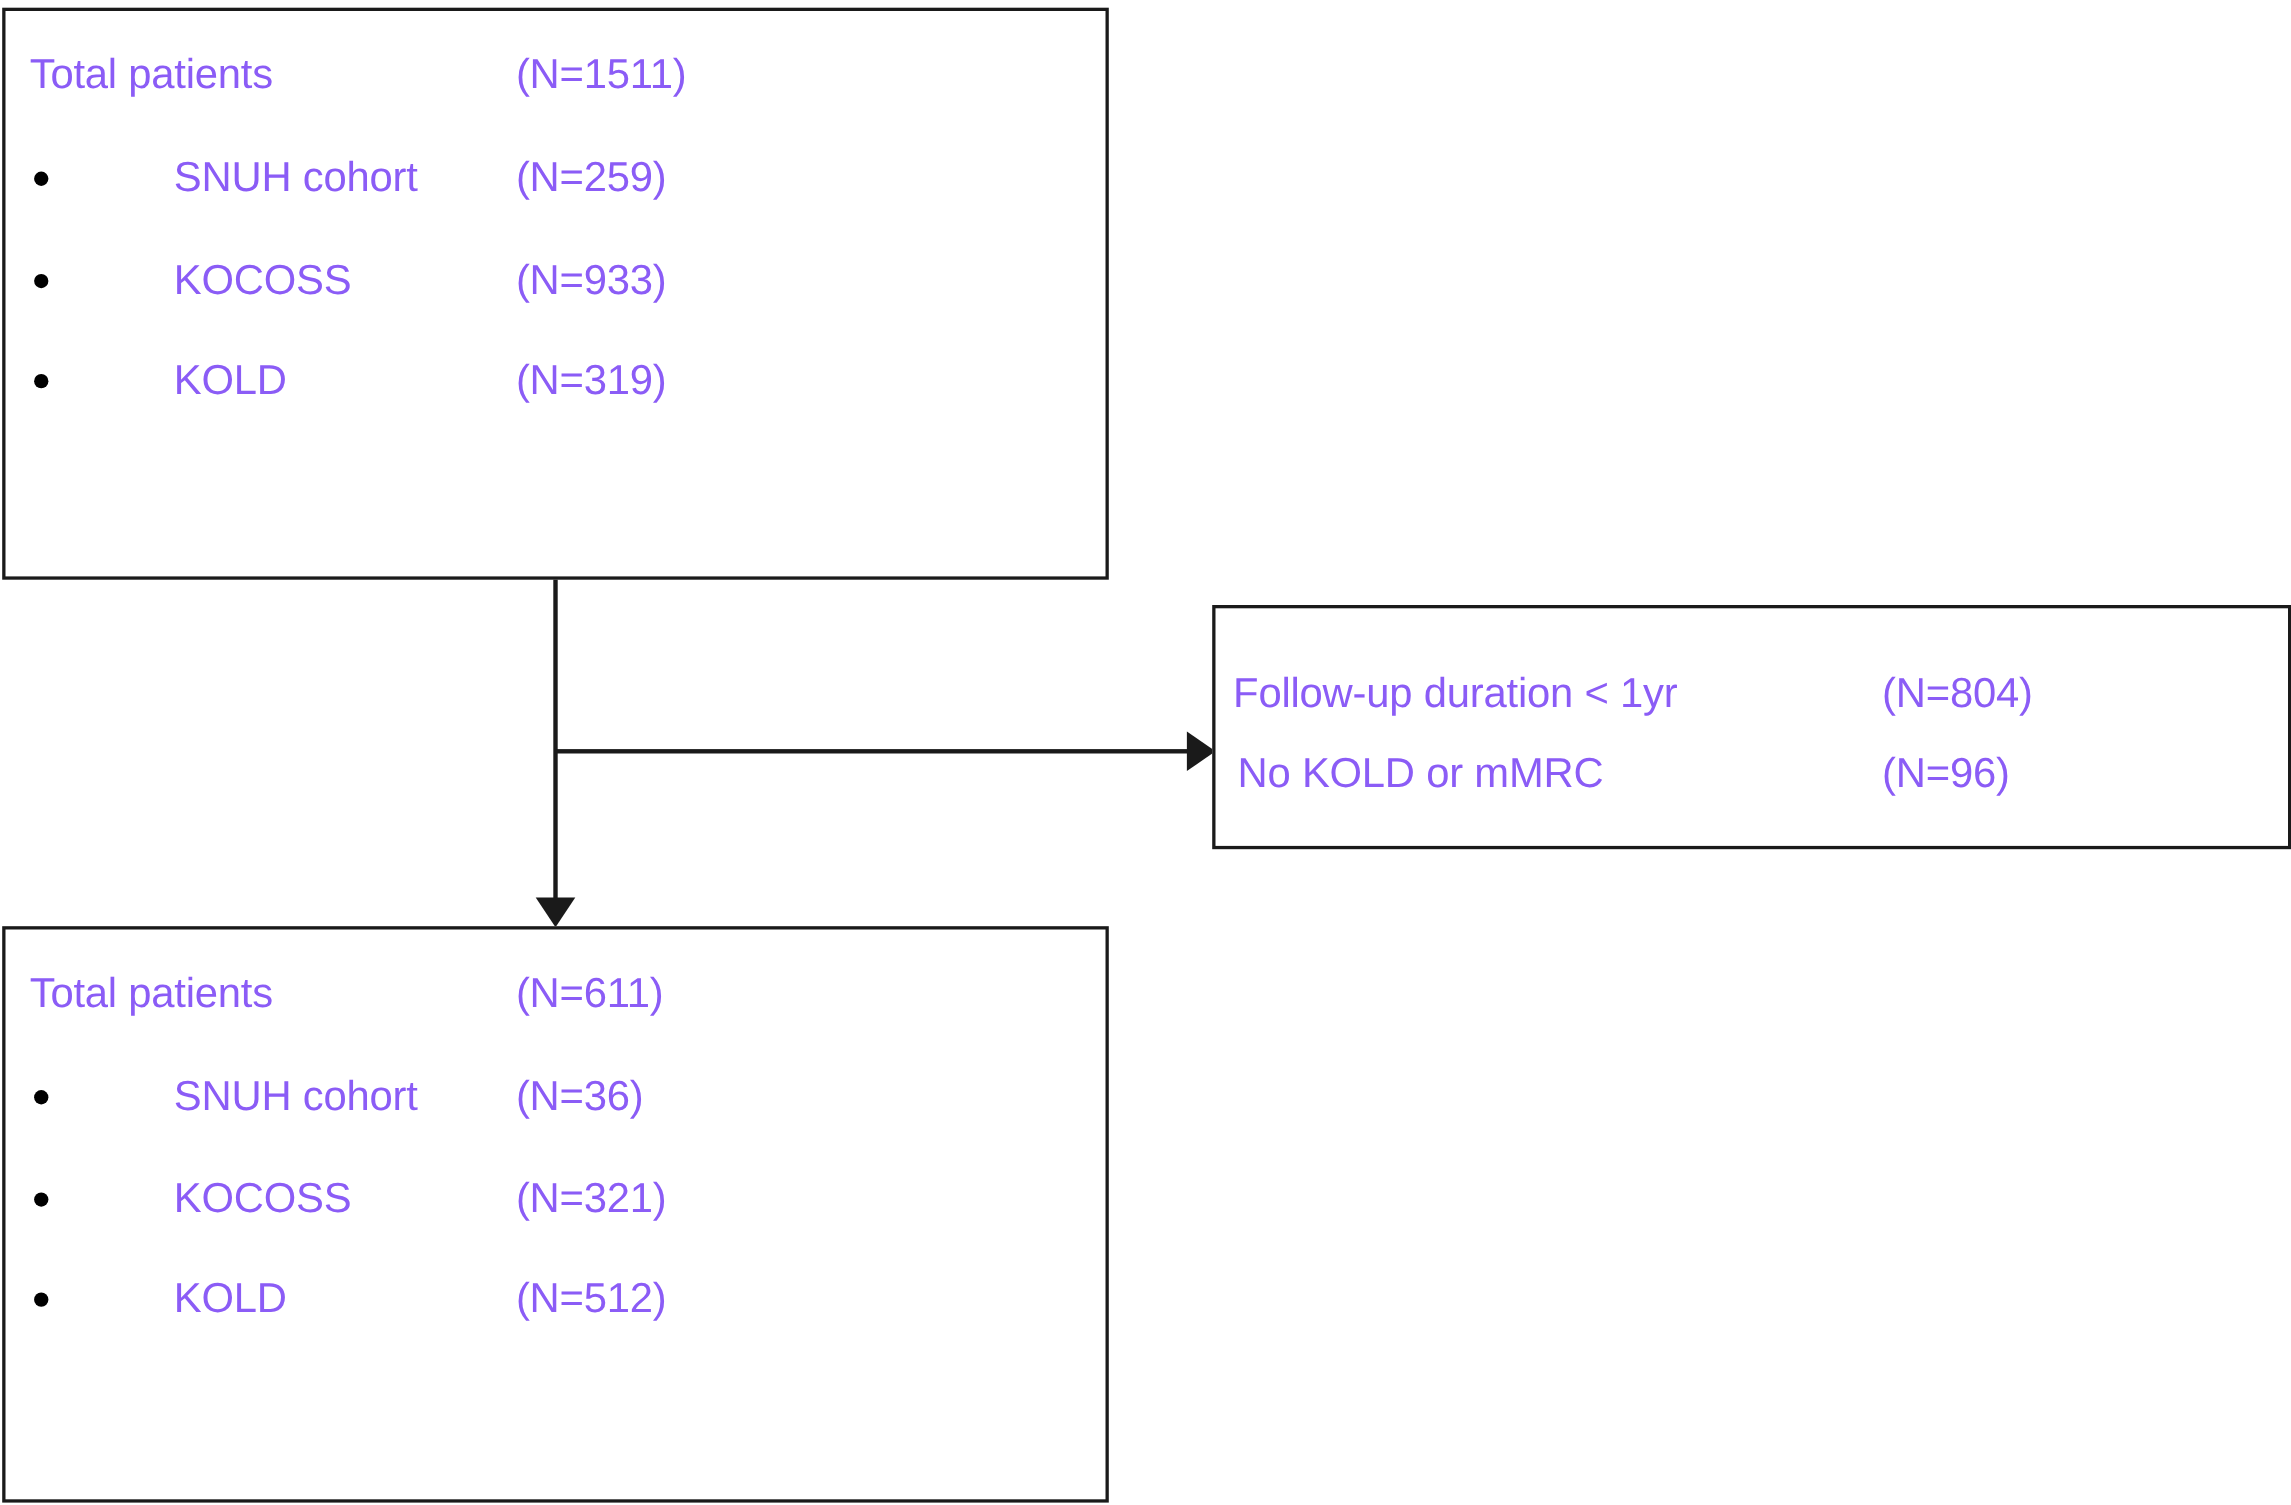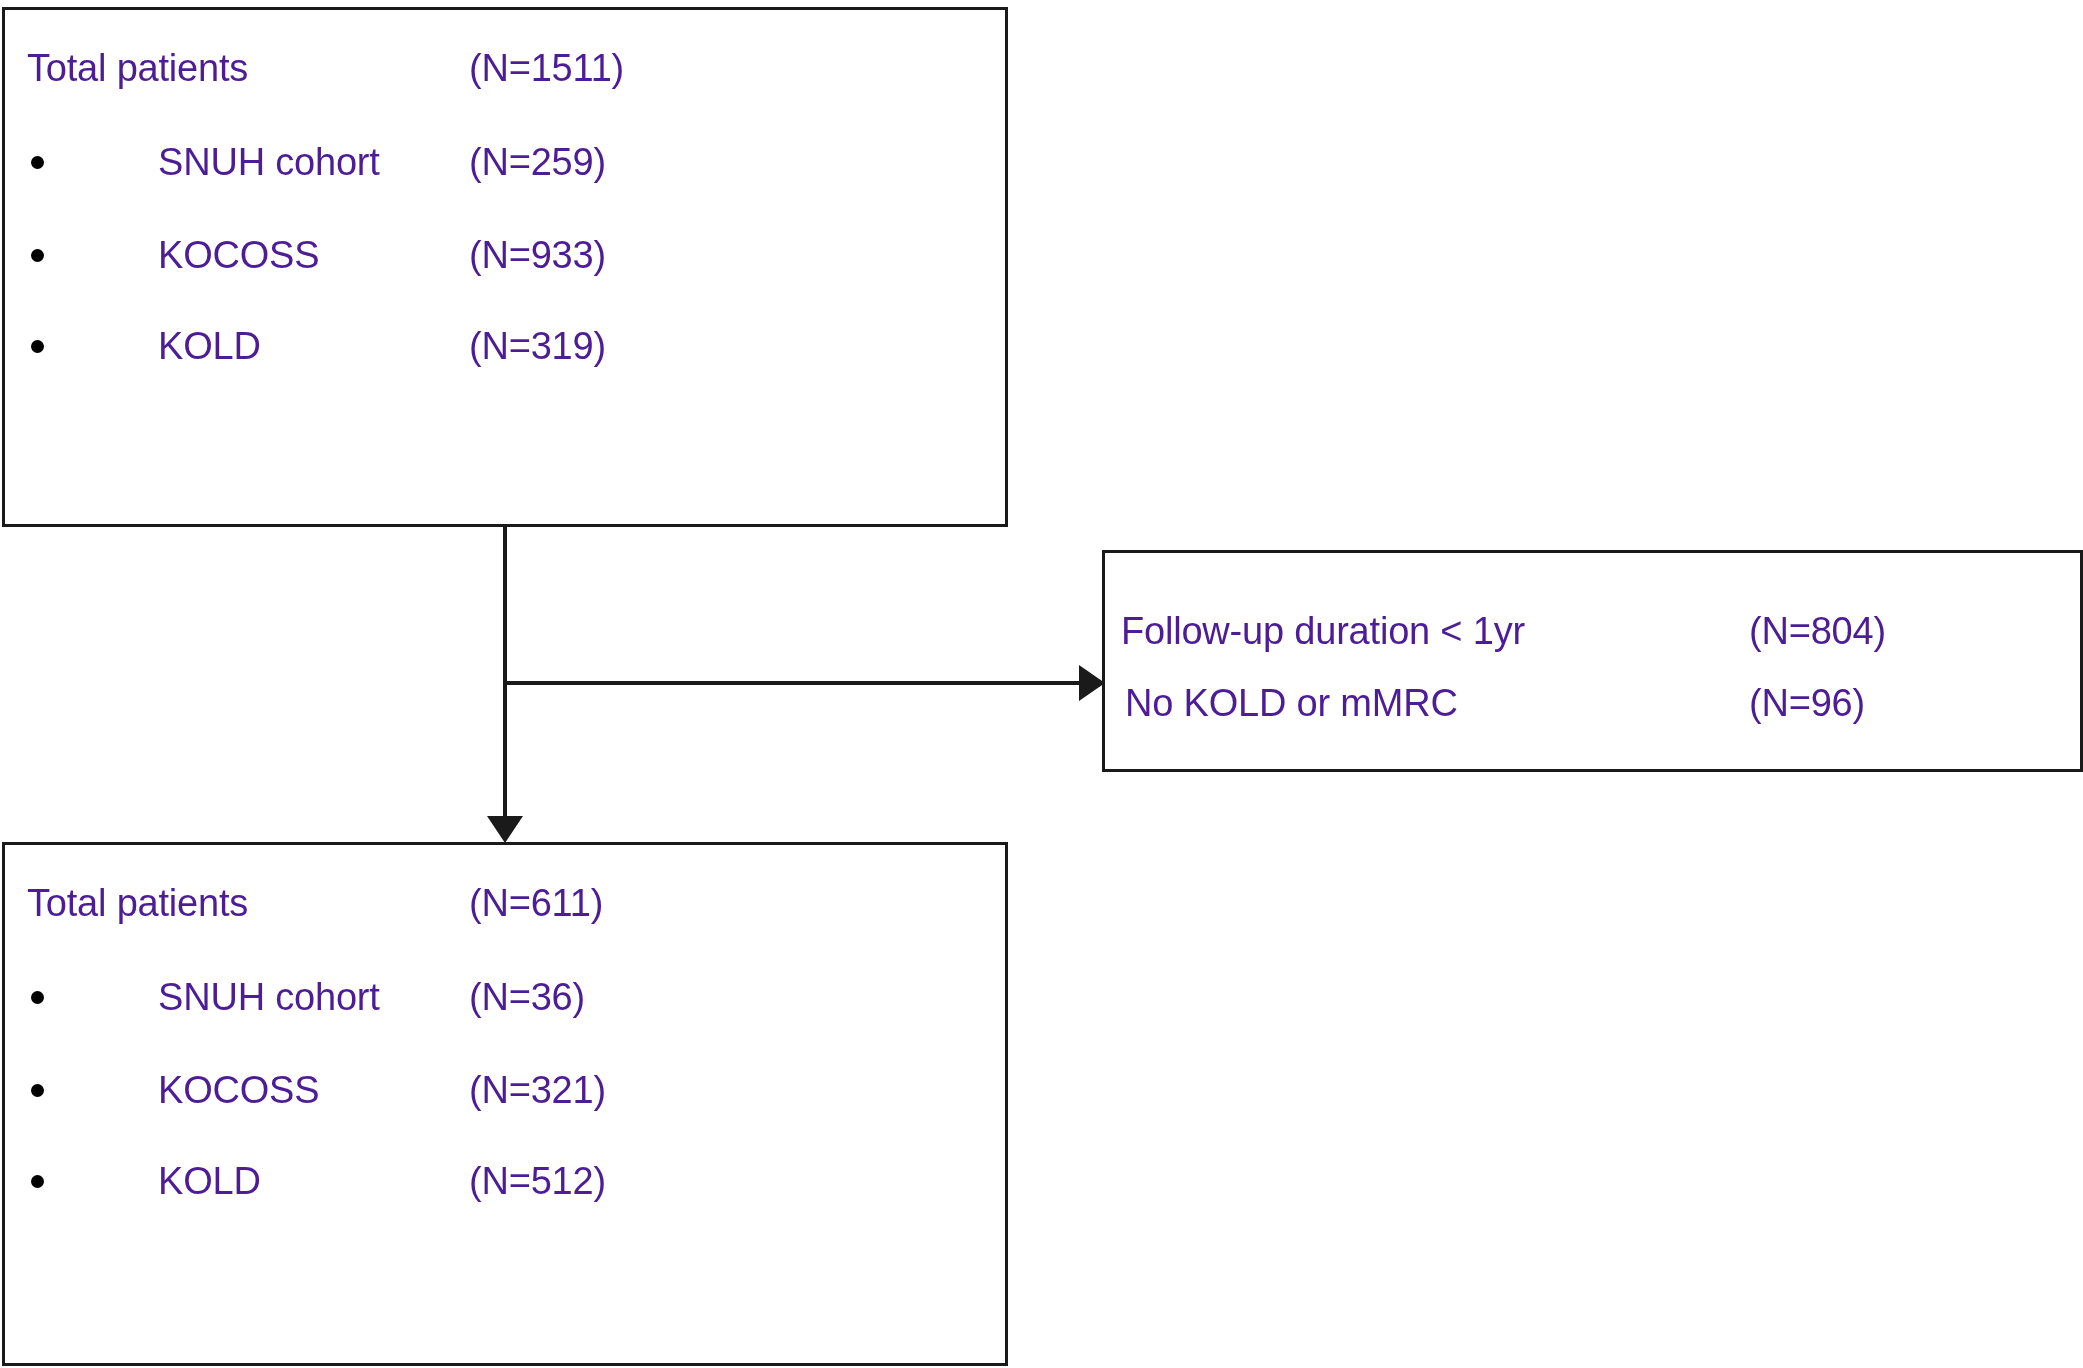--- a/index.html
+++ b/index.html
@@ -7,21 +7,21 @@
     margin: 0;
     padding: 0;
     background: #ffffff;
   }
   #canvas {
     position: relative;
     width: 2083px;
     height: 1368px;
     background: #ffffff;
     font-family: "Liberation Sans", "DejaVu Sans", sans-serif;
-    color: #4c1d95;
+    color: #8b5cf6;
     overflow: hidden;
   }
 
   
   .box {
     position: absolute;
     box-sizing: border-box;
     border: 3px solid #1a1a1a;
     background: #ffffff;
   }
@@ -101,21 +101,20 @@
     letter-spacing: -0.2px;
   }
   .exrow .excount {
     position: absolute;
     top: 0;
     left: 590px;
     font-size: 38px;
     line-height: 52px;
     white-space: nowrap;
     letter-spacing: -0.2px;
-    margin-left: 38px;
   }
   #exrow-1 { left: 16px; top: 52px; }
   #exrow-1 .extext { left: 0px; }
   #exrow-2 { left: 16px; top: 124px; }
   #exrow-2 .extext { left: 4px; }
 
   
   .conn {
     position: absolute;
     background: #1a1a1a;

